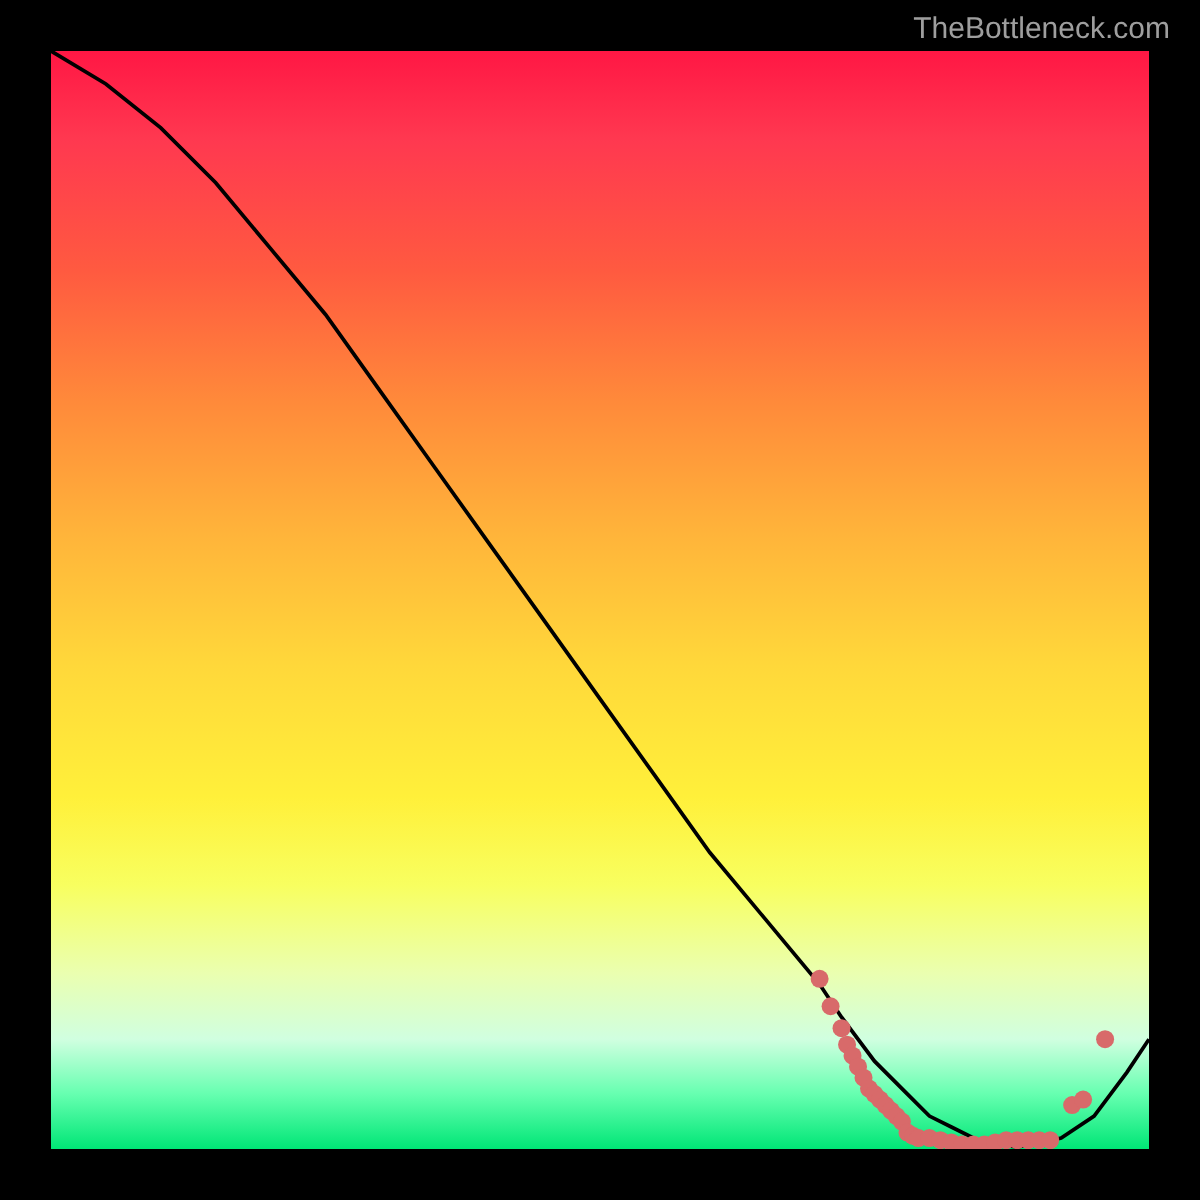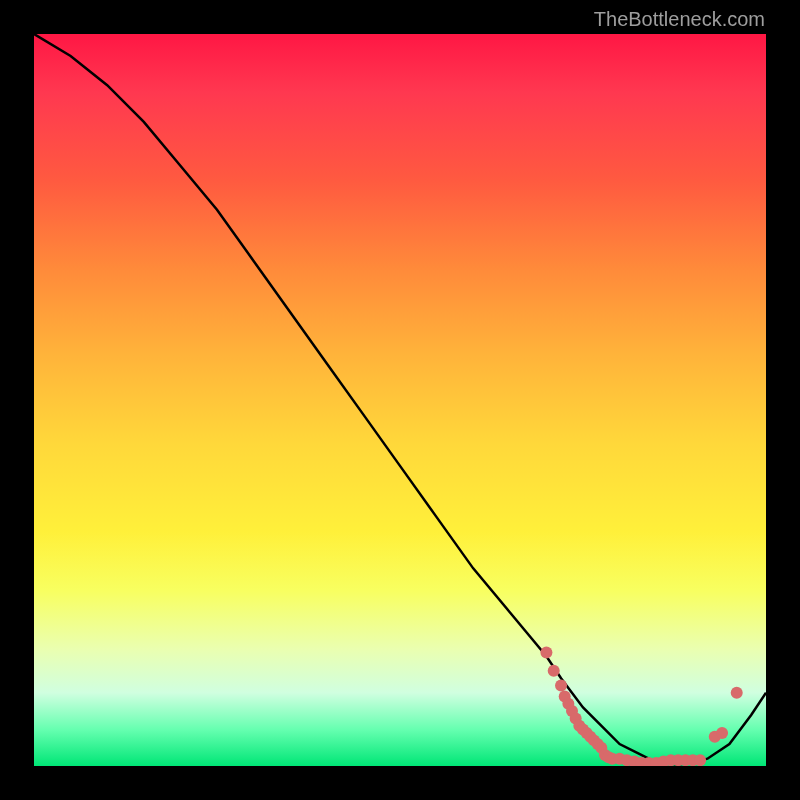--- a/index.html
+++ b/index.html
@@ -26,21 +26,21 @@
       #fff03a 68%,
       #f8ff60 76%,
       #eaffb0 84%,
       #d0ffe0 90%,
       #66ffb0 95%,
       #00e676 100%
     );
   }
   .attribution {
     position: absolute;
-    right: 35px;
+    right: 20px;
     top: 8px;
     color: #9e9e9e;
     font-size: 20px;
     font-weight: 500;
   }
   svg.overlay {
     position: absolute;
     left: 0;
     top: 0;
     width: 732px;

